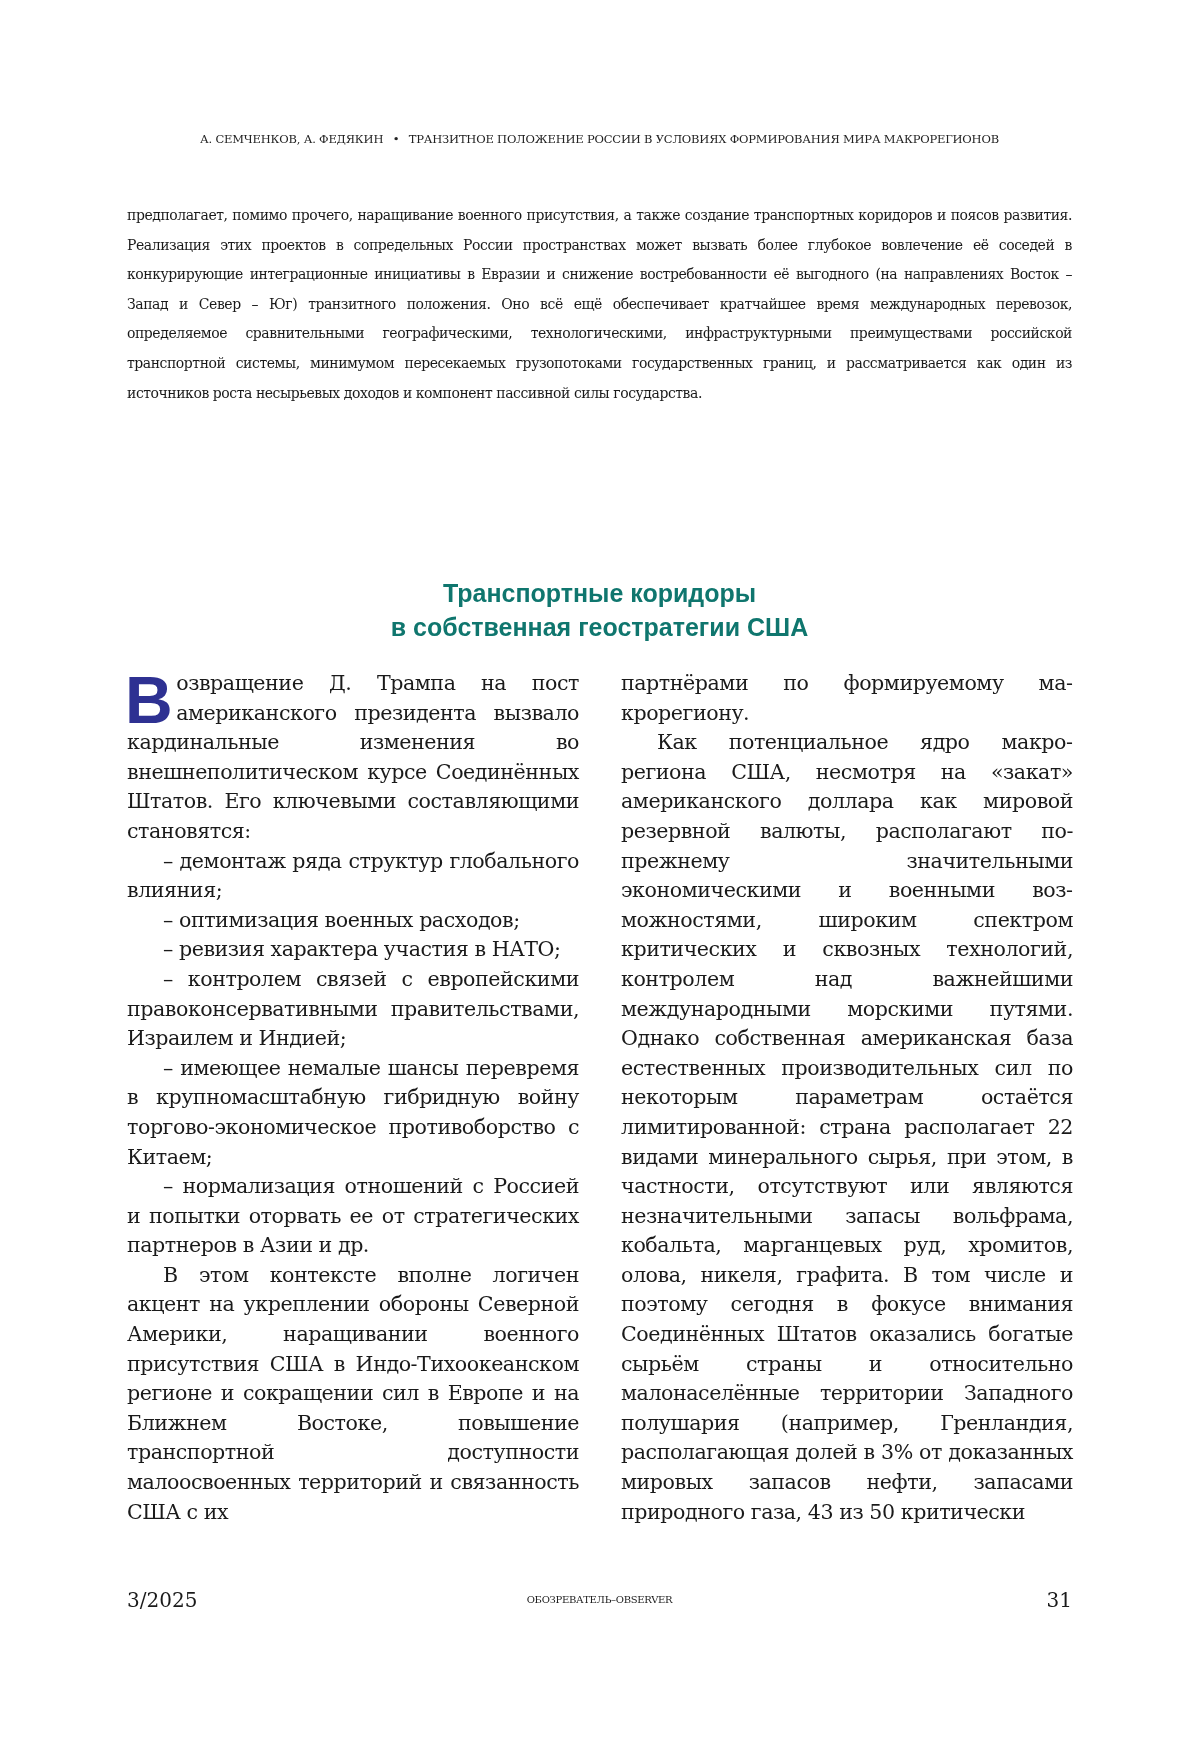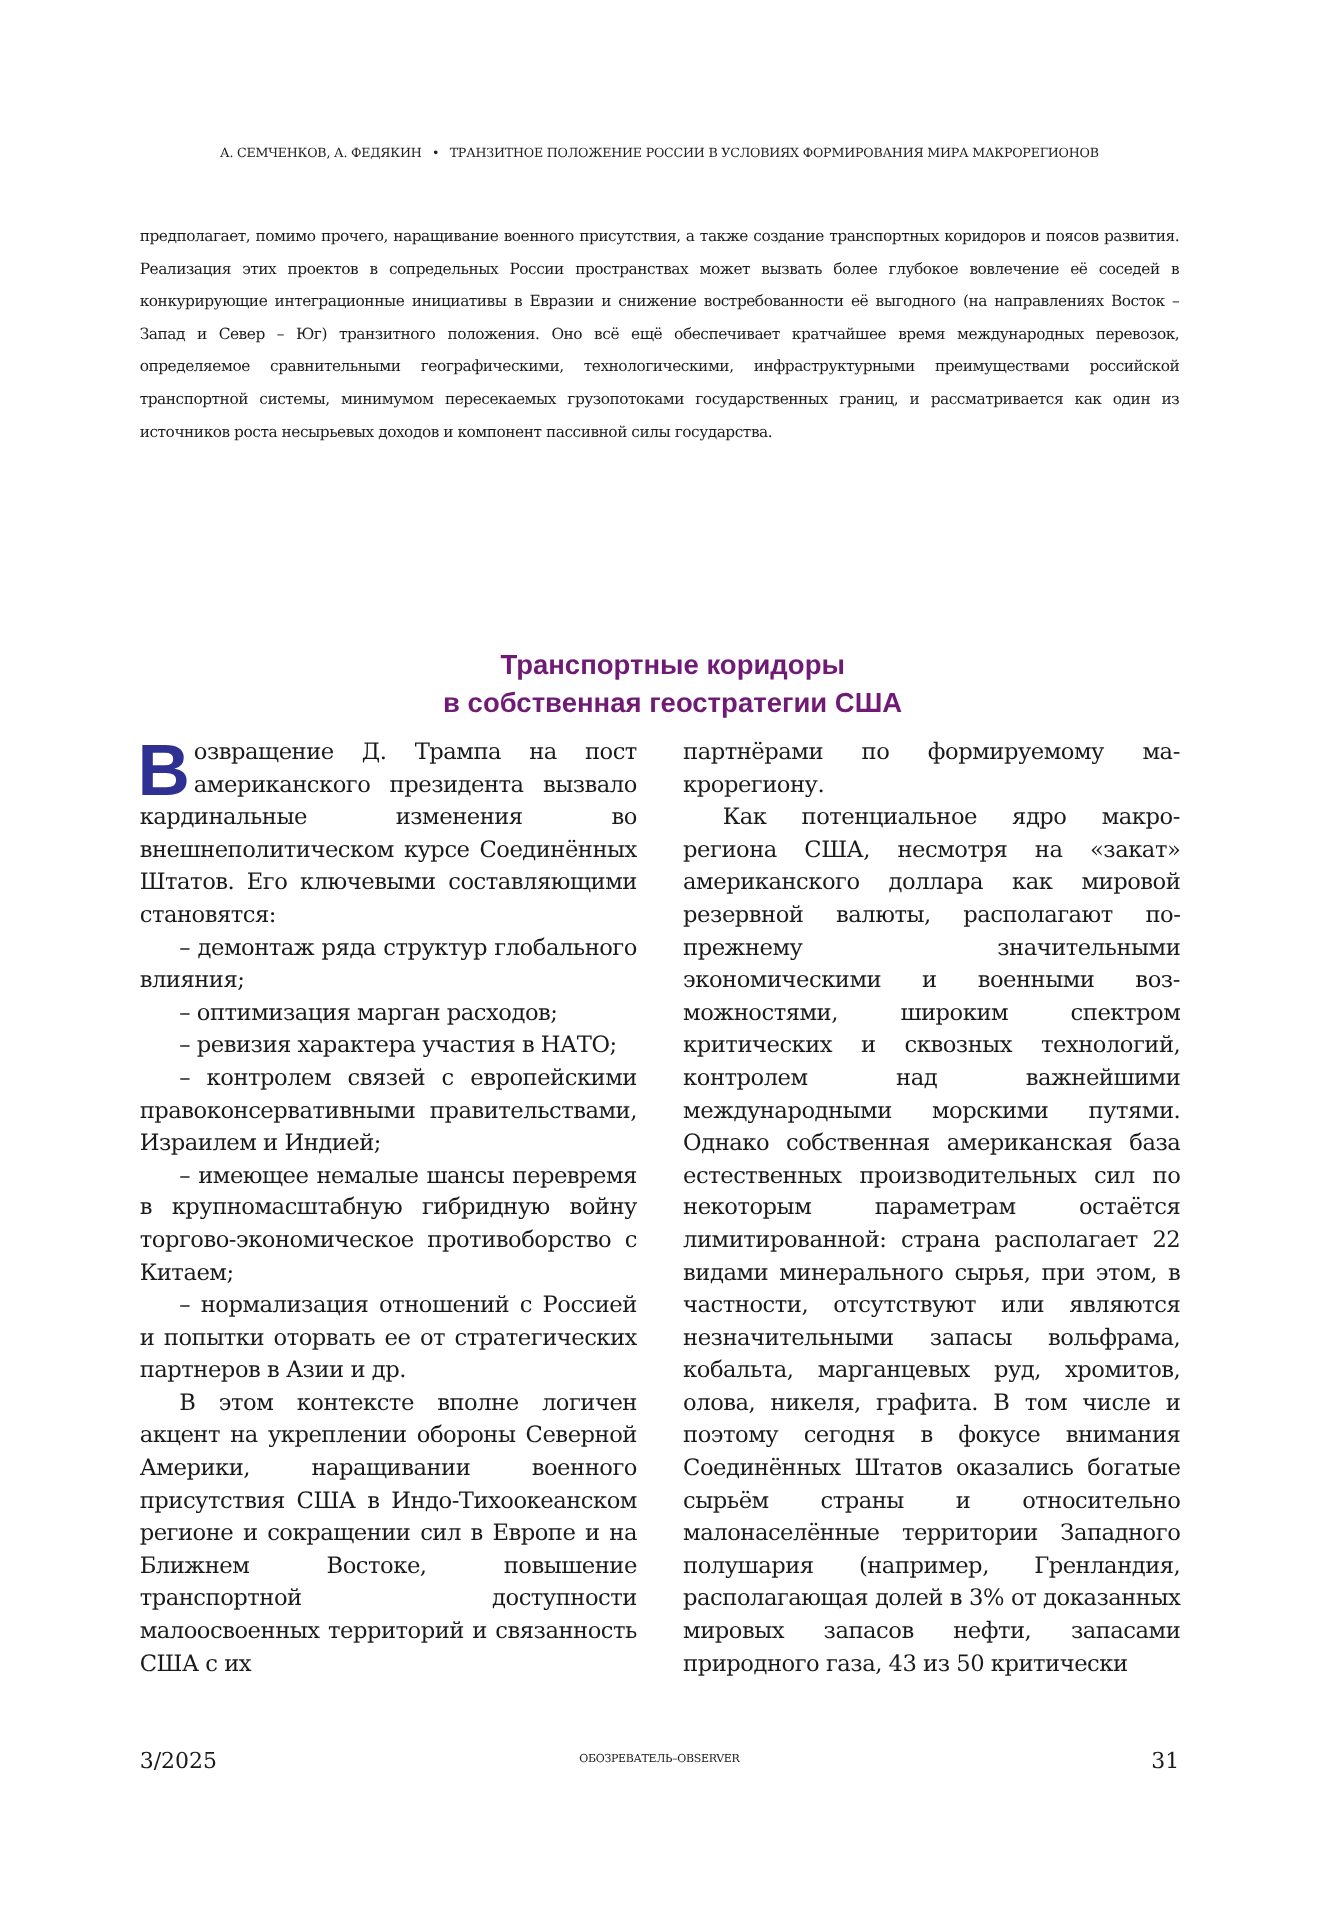--- a/index.html
+++ b/index.html
@@ -15,21 +15,21 @@
     text-align: justify; hyphens: manual; color: #1a1a1a;
   }
   .intro {
     position: absolute; left: 127px; width: 945px; top: 201px;
     font-size: 14px; letter-spacing: -0.45px;
   }
   .intro p { margin: 0; }
   .section-heading {
     position: absolute; left: 127px; width: 945px; top: 576px;
     text-align: center; font-family: "Liberation Sans", sans-serif; font-weight: bold;
-    font-size: 25px; line-height: 34px; color: #701a75; margin: 12px;
+    font-size: 25px; line-height: 34px; color: #0f766e; margin: 0;
   }
   .col { position: absolute; top: 669px; width: 452px; font-size: 20.6px; letter-spacing: -0.45px; }
   .col-left { left: 127px; }
   .col-right { left: 621px; }
   .col p { margin: 0; }
   .col p.indent { text-indent: 36px; }
   .col p.dash { text-indent: 36px; }
   .dropcap {
     float: left; font-family: "Liberation Sans", sans-serif; font-weight: bold;
     font-size: 66px; line-height: 54px; color: #2e3192; margin: 4px 4px 0 -2px;
@@ -56,21 +56,21 @@
 </div>
 
 <h2 class="section-heading">
   <span>Транспортные коридоры</span><br>
   <span>в собственная геостратегии США</span>
 </h2>
 
 <div class="body-text col col-left">
   <p><span class="dropcap">В</span><span>озвращение Д. Трампа на пост американского президента вы­звало кардинальные изменения во внешнеполитическом курсе Соеди­нённых Штатов. Его ключевыми со­ставляющими становятся:</span></p>
   <p class="dash">– демонтаж ряда структур гло­бального влияния;</p>
-  <p class="dash">– оптимизация марган расходов;</p>
+  <p class="dash">– оптимизация военных расходов;</p>
   <p class="dash">– ревизия характера участия в НАТО;</p>
   <p class="dash">– контролем связей с европей­скими правоконсервативными пра­вительствами, Израилем и Индией;</p>
   <p class="dash">– имеющее немалые шансы пере­время в крупномасштабную гибрид­ную войну торгово-экономическое противоборство с Китаем;</p>
   <p class="dash">– нормализация отношений с Рос­сией и попытки оторвать ее от стра­тегических партнеров в Азии и др.</p>
   <p class="indent">В этом контексте вполне логичен акцент на укреплении обороны Се­верной Америки, наращивании во­енного присутствия США в Индо-Тихоокеанском регионе и сокраще­нии сил в Европе и на Ближнем Востоке, повышение транспортной доступности малоосвоенных терри­торий и связанность США с их</p>
 </div>
 
 <div class="body-text col col-right">
   <p>партнёрами по формируемому ма­крорегиону.</p>
   <p class="indent">Как потенциальное ядро макро­региона США, несмотря на «закат» американского доллара как миро­вой резервной валюты, располага­ют по-прежнему значительными экономическими и военными воз­можностями, широким спектром критических и сквозных техноло­гий, контролем над важнейшими международными морскими путями. Однако собственная американская база естественных производительных сил по некоторым параметрам оста­ётся лимитированной: страна распо­лагает 22 видами минерального сы­рья, при этом, в частности, отсутству­ют или являются незначительными запасы вольфрама, кобальта, марган­цевых руд, хромитов, олова, никеля, графита. В том числе и поэтому сего­дня в фокусе внимания Соединённых Штатов оказались богатые сырьём страны и относительно малонаселён­ные территории Западного полуша­рия (например, Гренландия, распо­лагающая долей в 3% от доказанных мировых запасов нефти, запасами природного газа, 43 из 50 критически</p>

